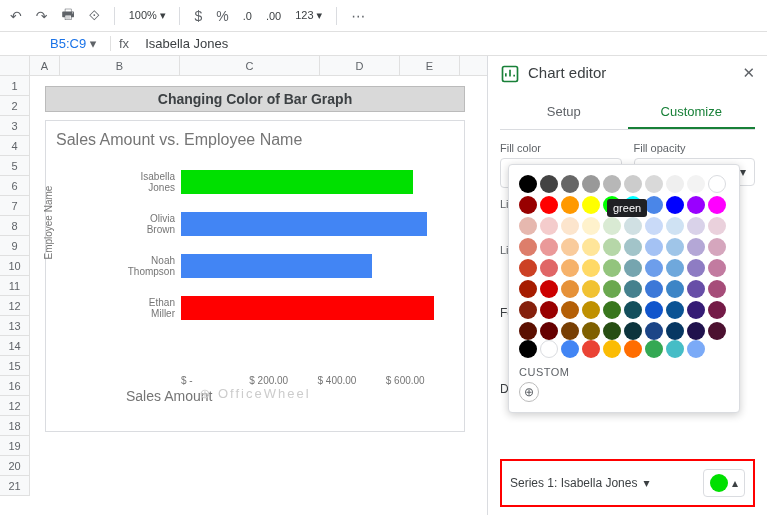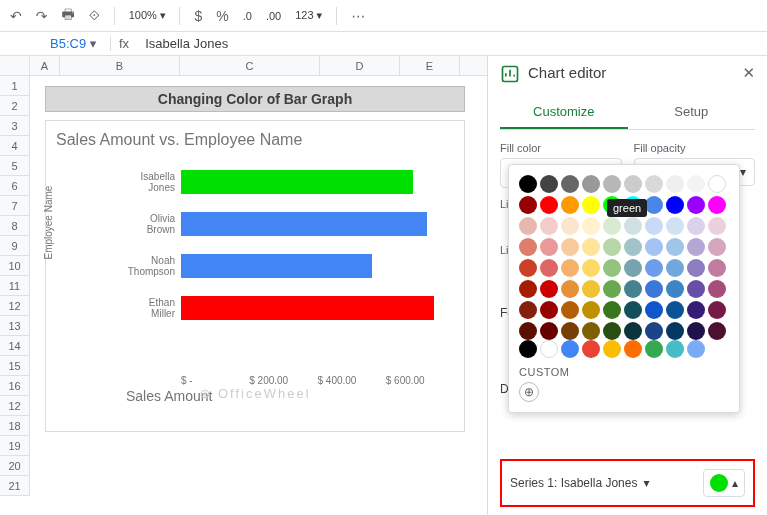--- a/index.html
+++ b/index.html
@@ -168,22 +168,22 @@
   <div class="sidebar">
     <div class="sb-header">
       <svg viewBox="0 0 24 24" fill="none" stroke="#188038" stroke-width="2">
           <rect x="3" y="3" width="18" height="18" rx="2"></rect>
           <path d="M7 15v-4M12 15V7M17 15v-2"></path>
         </svg>
       <span>Chart editor</span>
       <span style="margin-left:auto;color:#5f6368;cursor:pointer">✕</span>
     </div>
     <div class="tabs">
+      <div class="tab">Setup</div>
       <div class="tab active">Customize</div>
-      <div class="tab">Setup</div>
     </div>
     <div class="form-row">
       <div class="form-col">
         <div class="form-label">Fill color</div>
         <div class="dropdown">
             <span style="display:flex;align-items:center">
               <span class="swatch"></span>
               <span>Auto</span>
             </span>
             <span>▾</span>

